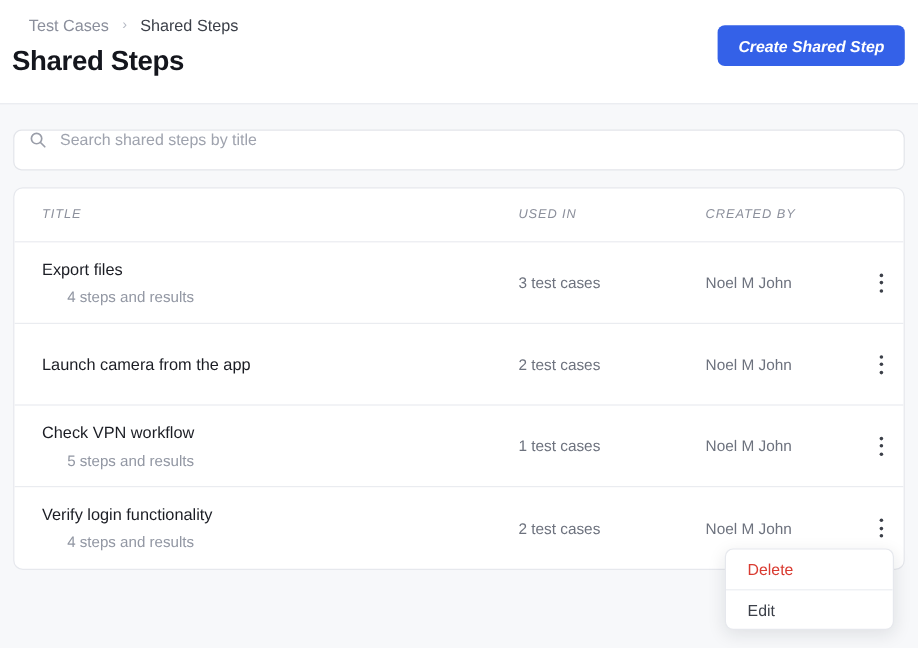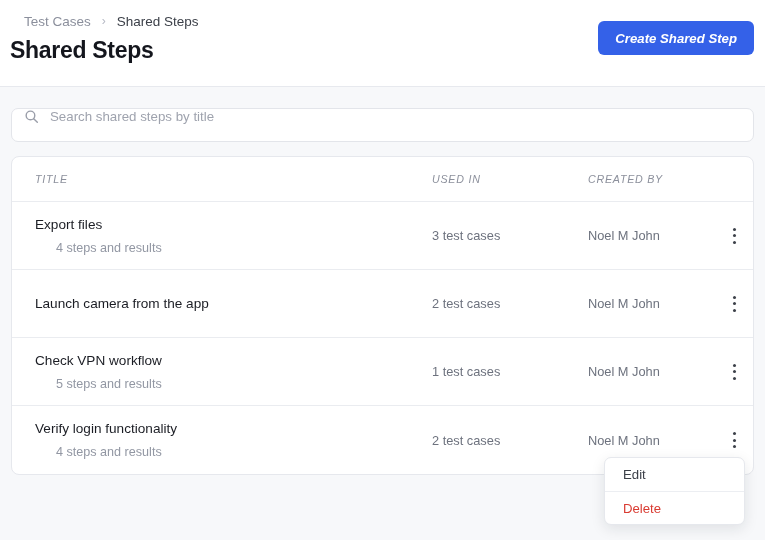--- a/index.html
+++ b/index.html
@@ -311,15 +311,15 @@
         <i></i>
         <i></i>
         <i></i>
       </button>
     </div>
   </div>
 
 </div>
 
 <div class="menu">
+  <div class="menu-item danger">Delete</div>
   <div class="menu-item">Edit</div>
-  <div class="menu-item danger">Delete</div>
 </div>
 
 </body></html>

